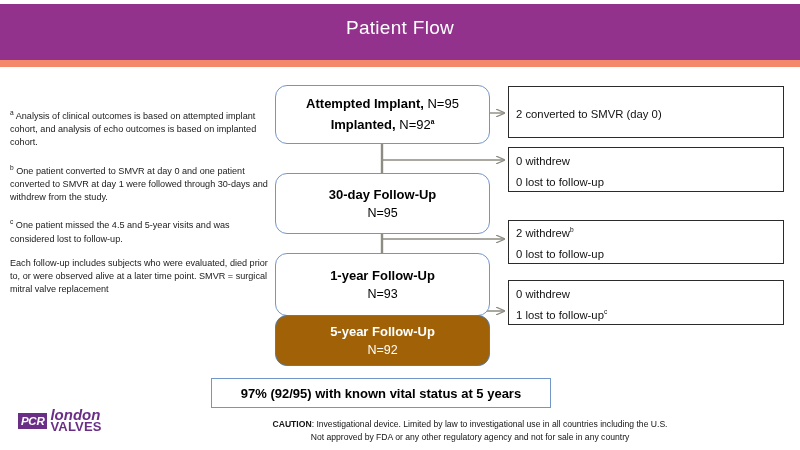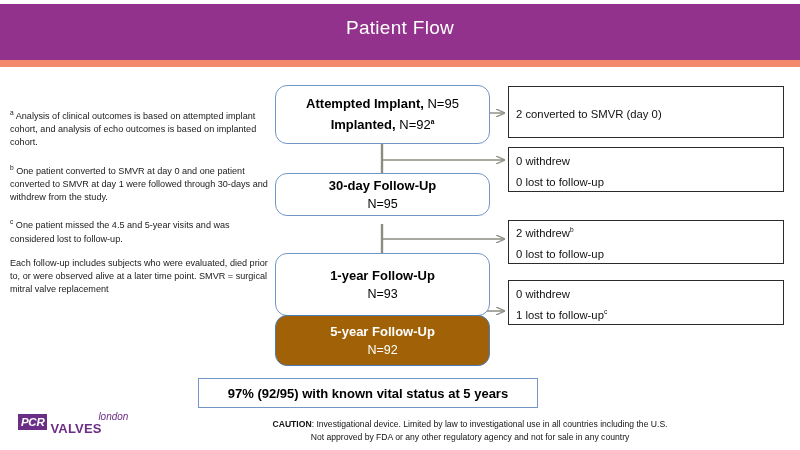--- a/index.html
+++ b/index.html
@@ -62,38 +62,38 @@
     border: 1.3px solid #2b2b2b;
     background: #ffffff;
     left: 508px; width: 276px;
     display: flex; flex-direction: column; justify-content: center;
     padding-left: 7px;
     font-size: 11.3px; line-height: 17px; color: #111;
   }
 
   
   .summary {
-    position: absolute; left: 198px; top: 378px; width: 340px; height: 30px;
+    position: absolute; left: 211px; top: 378px; width: 340px; height: 30px;
     border: 1.6px solid #7396C8; background: #ffffff;
     display: flex; align-items: center; justify-content: center;
     font-size: 13px; font-weight: bold; color: #000;
   }
 
   
   svg.wires { position: absolute; left: 0; top: 0; width: 800px; height: 450px; pointer-events: none; }
 
   
   .logo { position: absolute; left: 18px; top: 410px; display: flex; align-items: center; }
   .logo-mark {
     background: #6B2E86; color: #ffffff;
     font-size: 11.5px; font-weight: bold; font-style: italic;
     padding: 2px 3px 2px 3px; line-height: 12px; letter-spacing: -0.3px;
   }
   .logo-words { margin-left: 3px; line-height: 10.5px; }
-  .logo-l1 { color: #6B2E86; font-size: 10px; font-style: italic; font-weight: 400; margin-left: 48px; }
+  .logo-l1 { color: #6B2E86; font-size: 15px; font-style: italic; font-weight: 700; }
   .logo-l2 { color: #6B2E86; font-size: 13px; font-weight: bold; letter-spacing: 0.2px; }
 
   
   .caution {
     position: absolute; left: 140px; top: 418px; width: 660px;
     text-align: center; font-size: 8.6px; line-height: 13px; color: #141414;
   }
   .caution .strong { font-weight: bold; }
 </style>
 </head>
@@ -130,21 +130,21 @@
     <line x1="382" y1="239" x2="504" y2="239" stroke="#8C8C82" stroke-width="1.4" marker-end="url(#ah)"></line>
 
     <line x1="382" y1="311" x2="504" y2="311" stroke="#8C8C82" stroke-width="1.4" marker-end="url(#ah)"></line>
   </svg>
 
   <div class="box center" style="top:85px; height:59px;">
     <div class="l1"><span>Attempted Implant,</span><span class="reg"> N=95</span></div>
     <div class="l1"><span>Implanted,</span><span class="reg"> N=92</span><span class="sup">a</span></div>
   </div>
 
-  <div class="box center" style="top:173px; height:43px;">
+  <div class="box center" style="top:173px; height:61px;">
     <div class="l1">30-day Follow-Up</div>
     <div class="l2">N=95</div>
   </div>
 
   <div class="box center" style="top:253px; height:63px;">
     <div class="l1">1-year Follow-Up</div>
     <div class="l2">N=93</div>
   </div>
 
   <div class="box center filled" style="top:315px; height:51px;">

